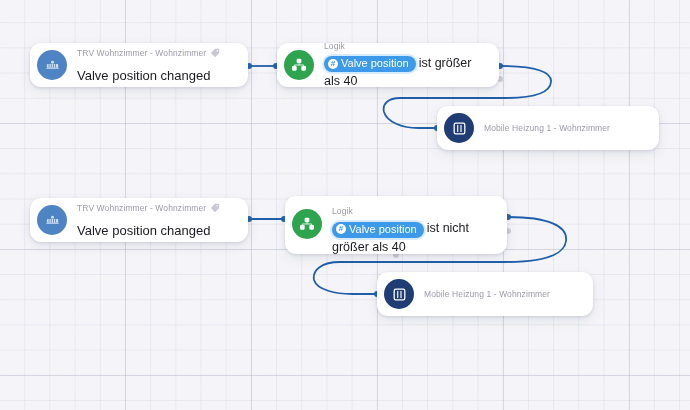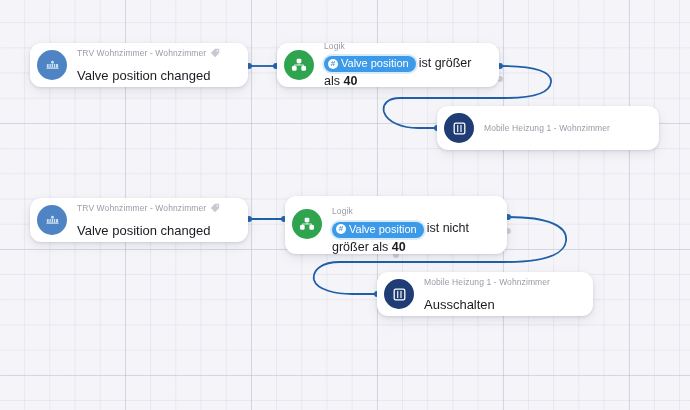--- a/index.html
+++ b/index.html
@@ -122,21 +122,21 @@
     border-radius: 50%;
     background: #ffffff;
     color: #3d9ae8;
     font-size: 8px;
     line-height: 10px;
     text-align: center;
     font-weight: bold;
     flex: 0 0 auto;
   }
   .cond-text { margin-left: 3px; }
-  .cond-num  { font-weight: bold; }
+  .cond-num  { font-weight: normal; }
 
   
   #node-trigger-1 { left: 30px;  top: 43px;  width: 218px; height: 44px; }
   #node-logic-1   { left: 277px; top: 43px;  width: 222px; height: 44px; }
   #node-action-1  { left: 437px; top: 106px; width: 222px; height: 44px; }
   #node-trigger-2 { left: 30px;  top: 198px; width: 218px; height: 44px; }
   #node-logic-2   { left: 285px; top: 196px; width: 222px; height: 58px; align-items: flex-start; padding-top: 9px;}
   #node-action-2  { left: 377px; top: 272px; width: 216px; height: 44px; }
 
   #node-logic-2 .node-icon { margin-top: 4px; }
@@ -288,17 +288,16 @@
       <svg width="17" height="17" viewBox="0 0 24 24" aria-hidden="true">
         <rect x="4.5" y="4.5" width="15" height="15" rx="2.2" fill="none" stroke="#ffffff" stroke-width="1.8"></rect>
         <rect x="8.7" y="7" width="1.6" height="10" fill="#ffffff"></rect>
         <rect x="13.3" y="7" width="1.6" height="10" fill="#ffffff"></rect>
       </svg>
     </div>
     <div class="node-text">
       <div class="node-sub">
         <span>Mobile Heizung 1 - Wohnzimmer</span>
       </div>
-      <div class="node-title">Ausschalten</div>
     </div>
   </div>
 
 </div>
 
 </body></html>

